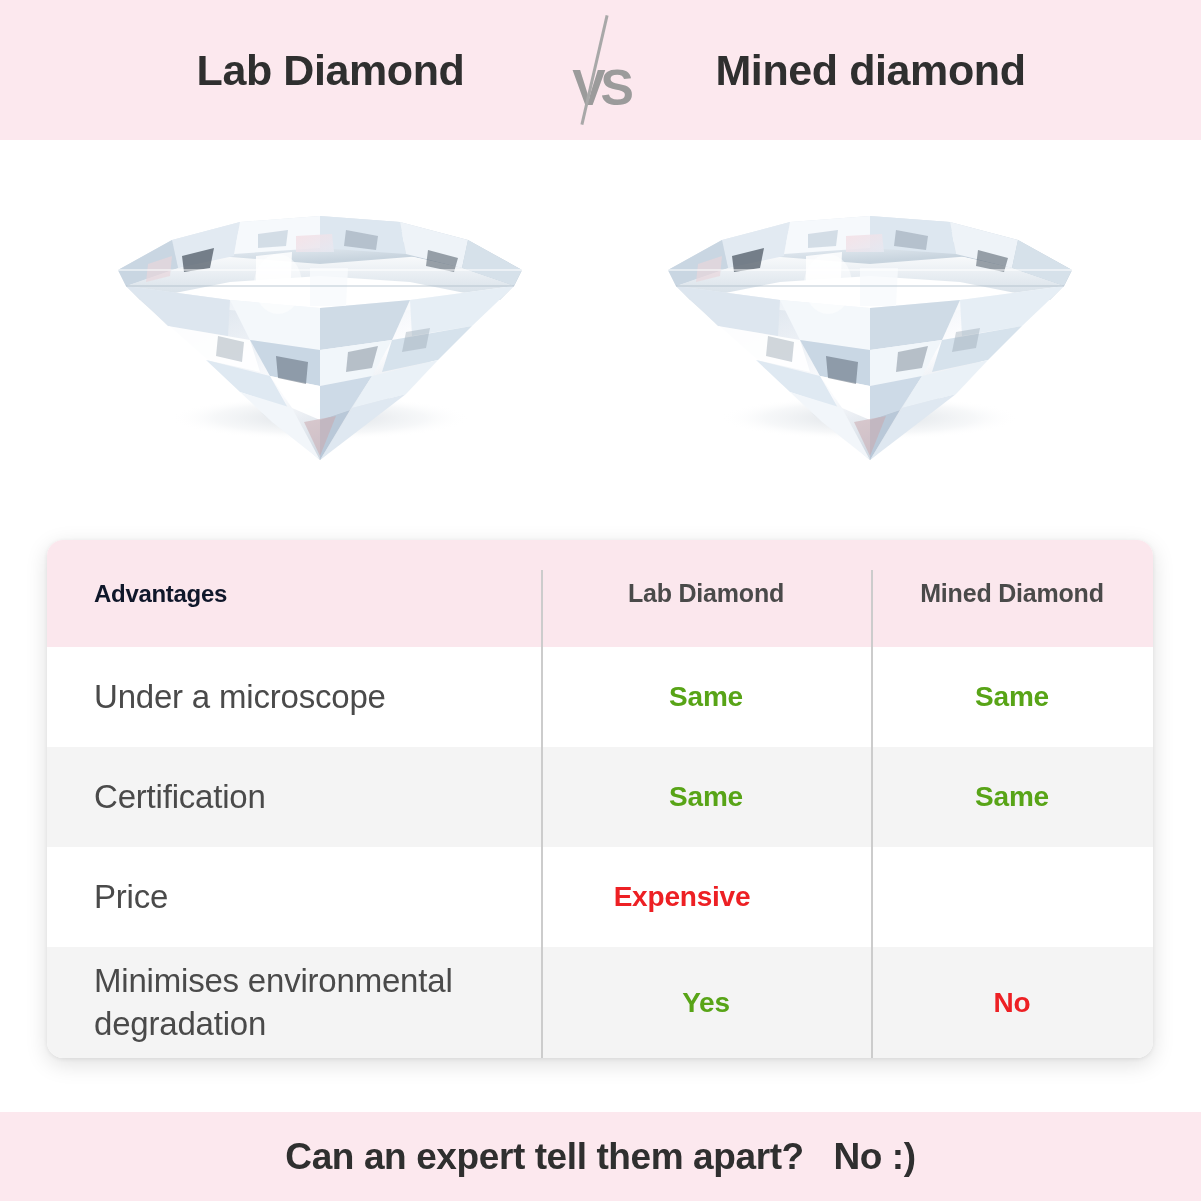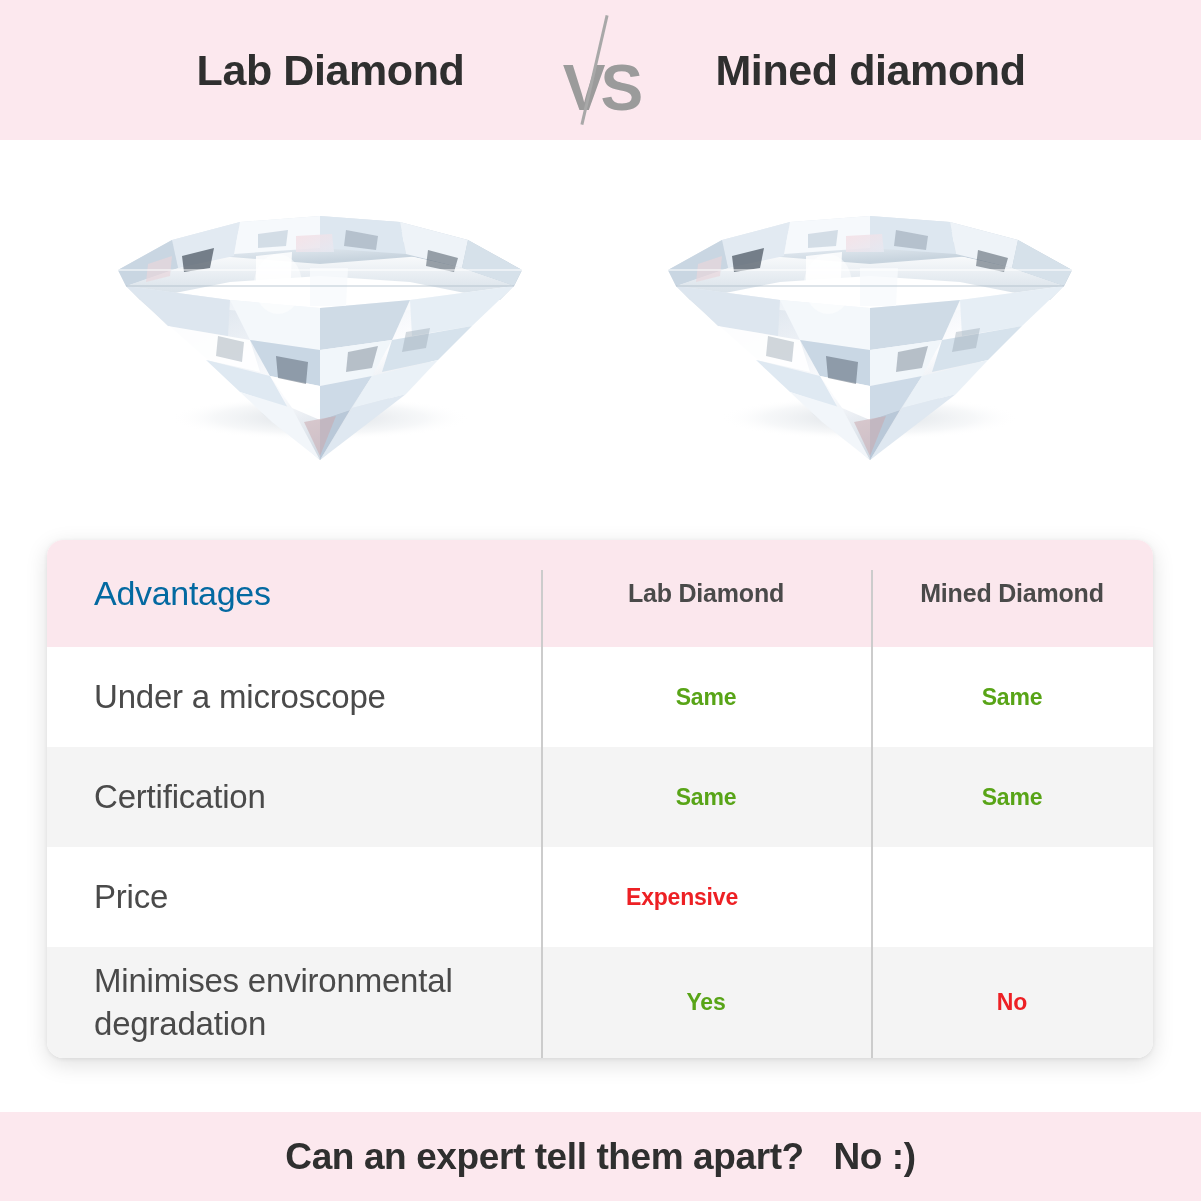--- a/index.html
+++ b/index.html
@@ -22,21 +22,21 @@
     font-size:43px; font-weight:bold; color:#2f2f2f;
     letter-spacing:-0.4px; white-space:nowrap;
   }
   #head-left { width:420px; text-align:center; }
   #head-right{ width:420px; text-align:center; }
   #vs-wrap{
     position:relative; width:120px; height:120px;
     display:flex; align-items:center; justify-content:center;
   }
   #vs-text{
-    font-size:64px; font-weight:bold; color:#9b9b9b;
+    font-size:50px; font-weight:bold; color:#9b9b9b;
     letter-spacing:-5px; line-height:1; position:relative; z-index:1;margin-top:36px;
   }
   #vs-slash{
     position:absolute; left:50%; top:4px; width:3px; height:112px;
     background:#a8a8a8; transform:translateX(-8px) rotate(13deg);
     transform-origin:center; z-index:2;
   }
 
   
   #diamond-stage{
@@ -59,28 +59,28 @@
   .trow{ display:flex; width:100%; align-items:center; position:relative; }
   #header-row{ height:107px; background:#fbe7ed; }
   .body-row-white{ height:100px; background:#ffffff; }
   .body-row-grey { height:100px; background:#f4f4f4; }
   #row-4{ height:111px; }
 
   .c-feature{ width:494px; padding-left:47px; padding-right:14px; }
   .c-lab    { width:330px; text-align:center; }
   .c-mined  { width:282px; text-align:center; }
 
-  #th-advantages{ font-size:34px; font-weight:normal; color:#0369a1; letter-spacing:-0.3px; }
+  #th-advantages{ font-size:24px; font-weight:bold; color:#0f172a; letter-spacing:-0.3px; }
   .th-col{ font-size:25px; font-weight:600; color:#4a4a4a; letter-spacing:-0.2px; }
 
   .feature-label{
     font-size:33px; font-weight:400; color:#4a4a4a;
     line-height:1.28; letter-spacing:-0.2px;
   }
-  .val{ font-size:23px; font-weight:bold; letter-spacing:-0.2px; }
+  .val{ font-size:28px; font-weight:bold; letter-spacing:-0.2px; }
   .val-green{ color:#58a417; }
   .val-red  { color:#ed2024;margin-top:12px; }
 
   .vdivider{
     position:absolute; top:30px; width:2px; height:488px;
     background:#cccccc; z-index:5; pointer-events:none;
   }
   #vdivider-1{ left:494px; }
   #vdivider-2{ left:824px; }
 

